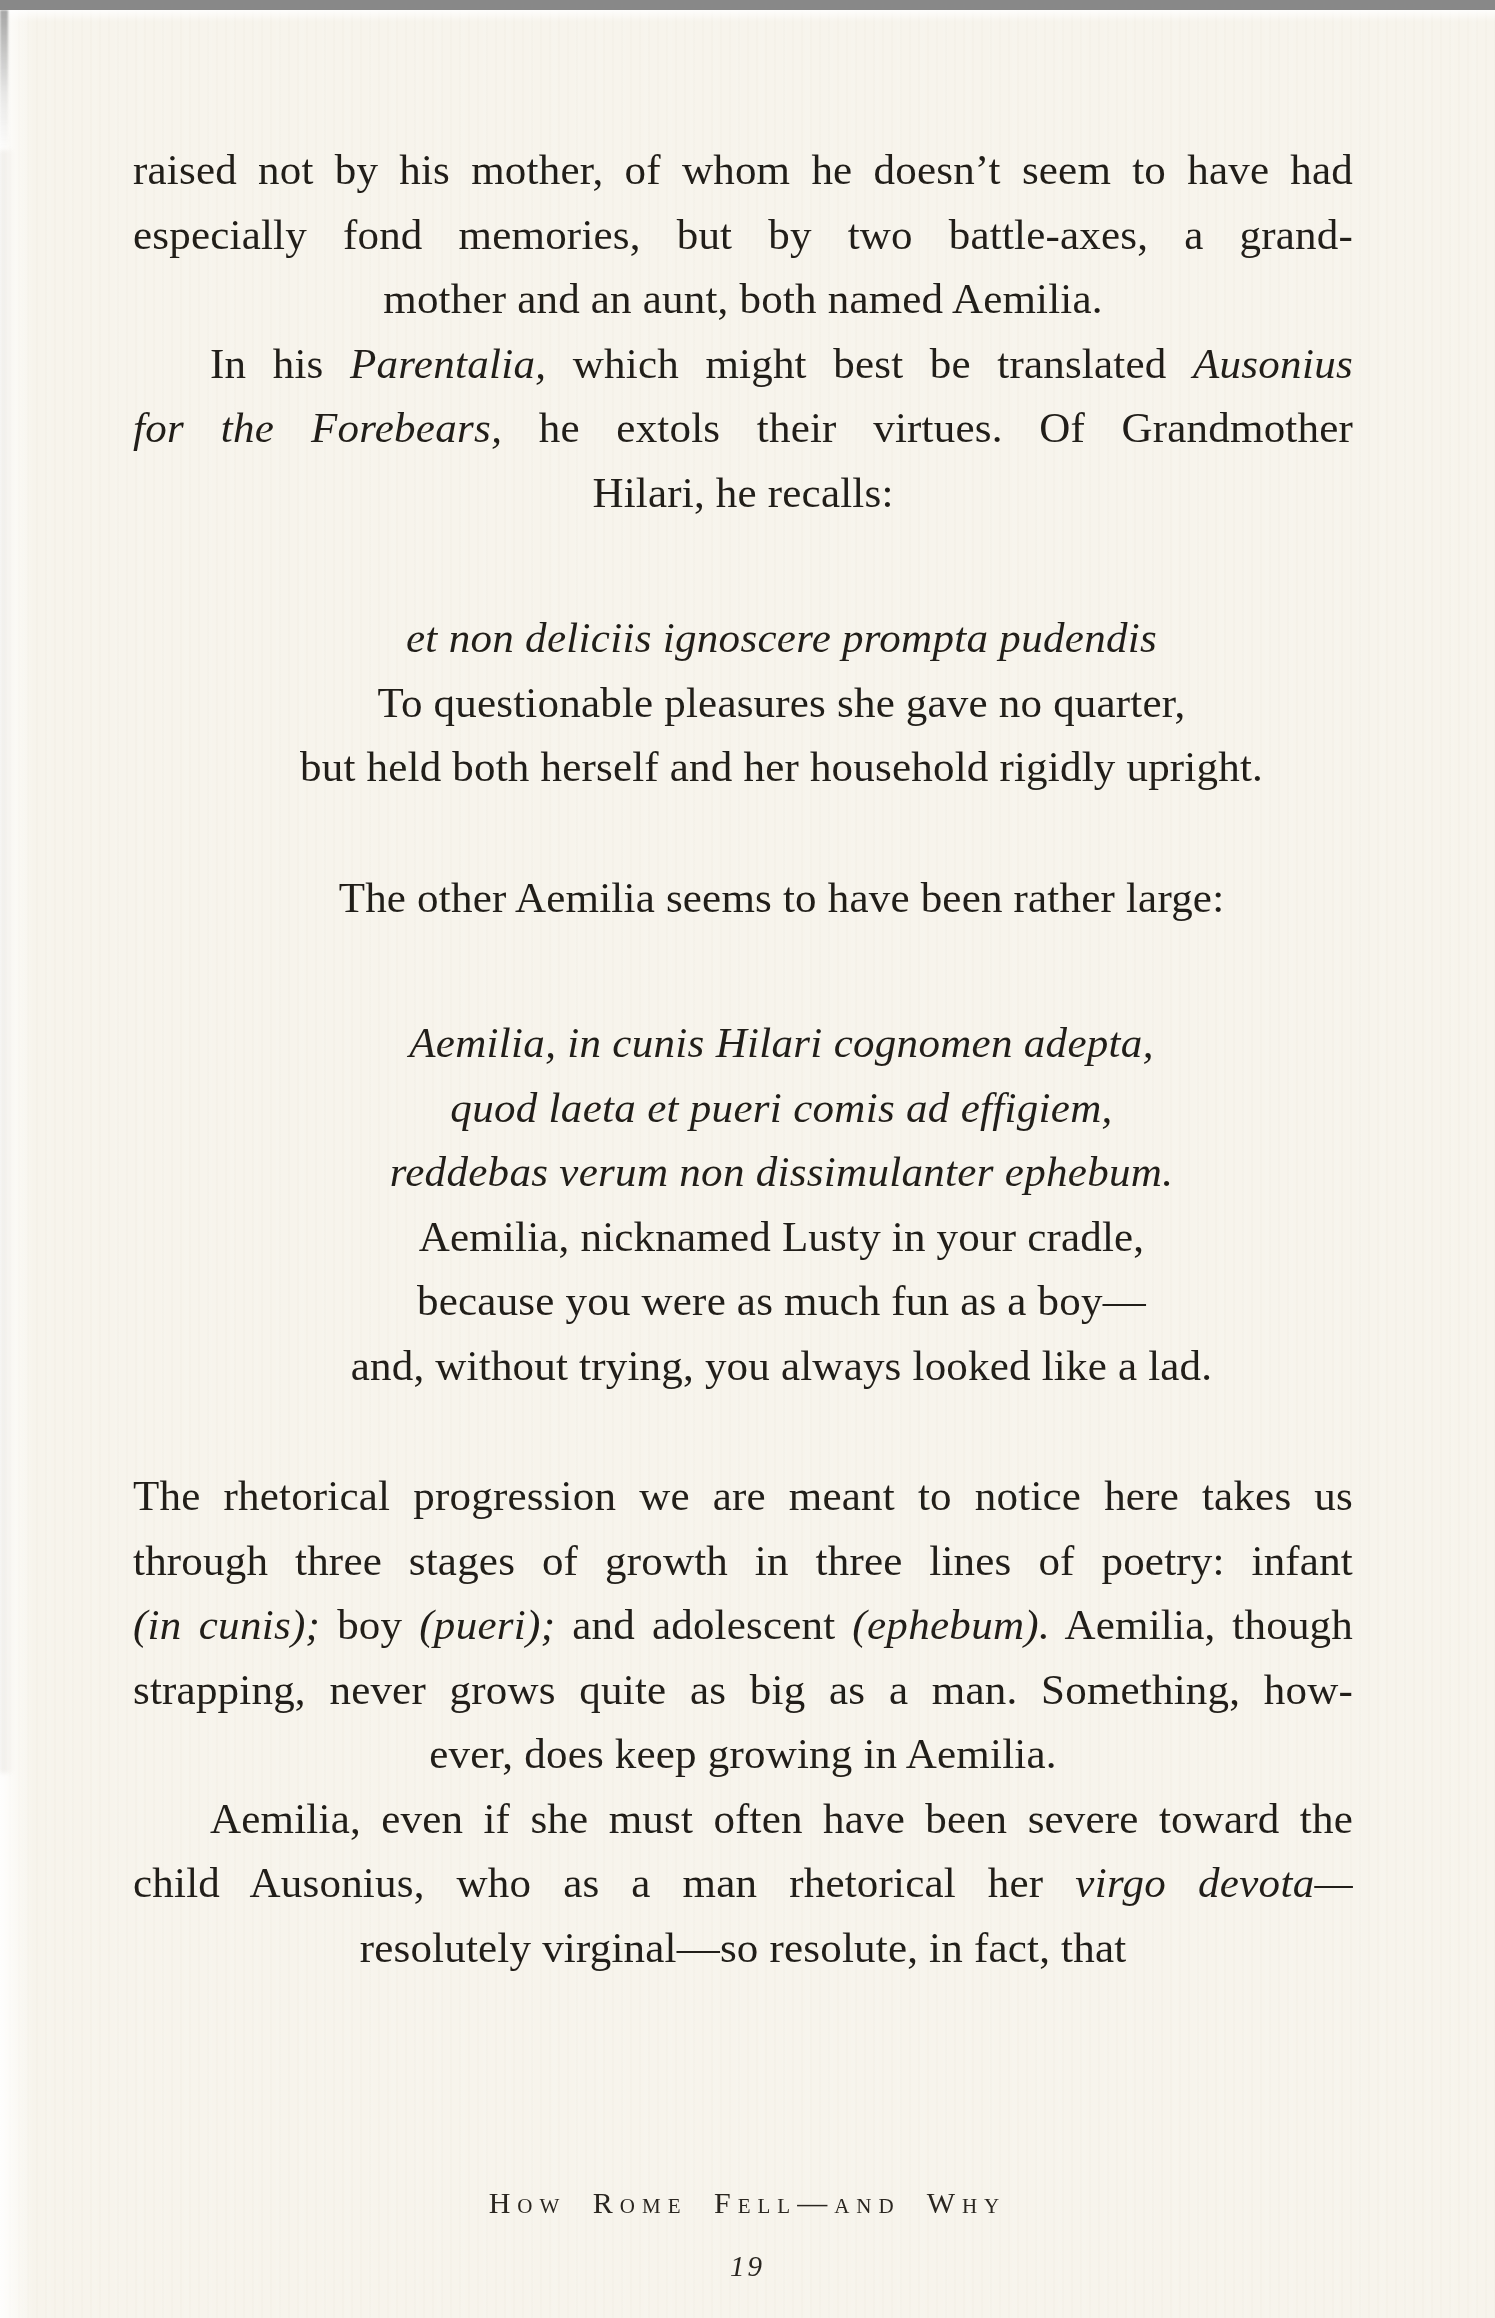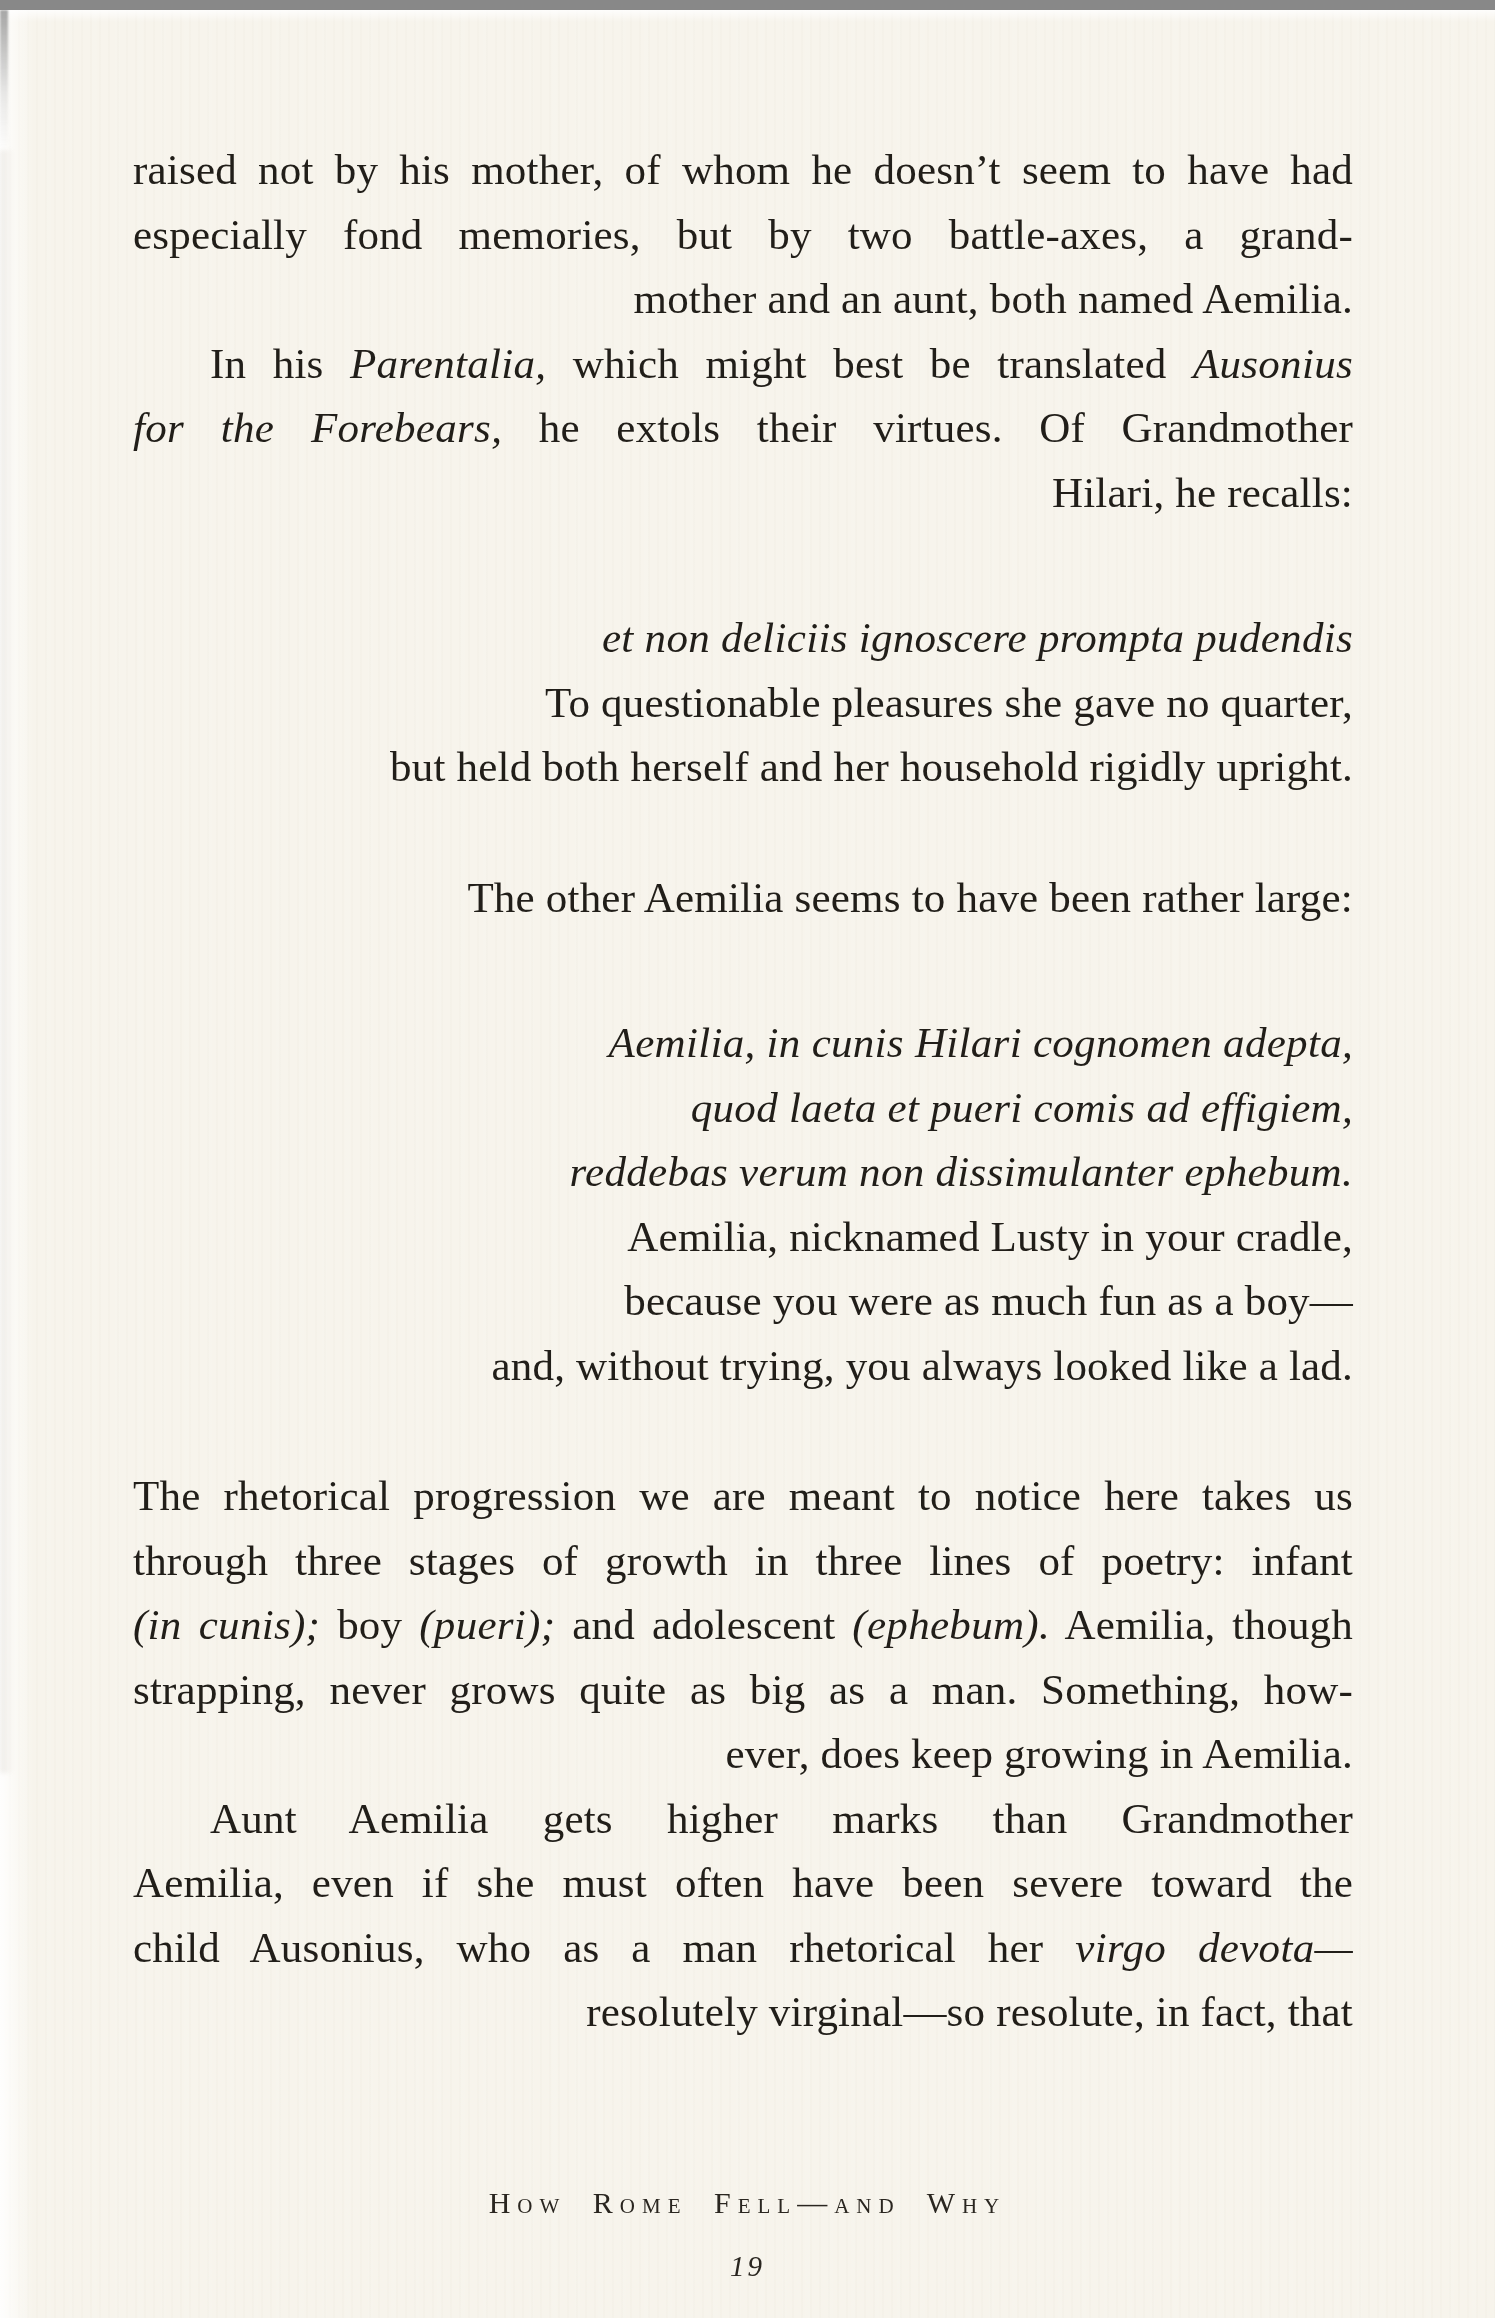--- a/index.html
+++ b/index.html
@@ -53,21 +53,21 @@
     letter-spacing: 0.2px;
   }
 
   .block { margin: 0; }
   .block.prose.indent .line:first-child { text-indent: 77px; }
 
   .block.verse {
     margin: 81px 0 66px 77px;
   }
 
-  .line { text-align: right; white-space: normal; }
+  .line { text-align: center; white-space: normal; }
   .line.j {
     text-align: justify;
     text-align-last: justify;
     text-justify: inter-word;
   }
   .line em { font-style: italic; letter-spacing: 0.3px; }
 
   
   .running-title {
     position: absolute;
@@ -130,21 +130,20 @@
         <div class="line"><span>and, without trying, you always looked like a lad.</span></div>
       </div>
       <div class="block prose">
         <div class="line j"><span>The rhetorical progression we are meant to notice here takes us</span></div>
         <div class="line j"><span>through three stages of growth in three lines of poetry: infant</span></div>
         <div class="line j"><em>(in cunis);</em><span> boy </span><em>(pueri);</em><span> and adolescent </span><em>(ephebum).</em><span> Aemilia, though</span></div>
         <div class="line j"><span>strapping, never grows quite as big as a man. Something, how-</span></div>
         <div class="line"><span>ever, does keep growing in Aemilia.</span></div>
       </div>
       <div class="block prose indent">
-        <div class="line j"><span>Aunt Aemilia gets higher marks than Grandmother</span></div>
         <div class="line j"><span>Aemilia, even if she must often have been severe toward the</span></div>
         <div class="line j"><span>child Ausonius, who as a man rhetorical her </span><em>virgo devota—</em></div>
         <div class="line"><span>resolutely virginal—so resolute, in fact, that</span></div>
       </div>
     </div>
 
   <div class="running-title">How Rome Fell—and Why</div>
 
   <div class="page-number">19</div>
 </div>

